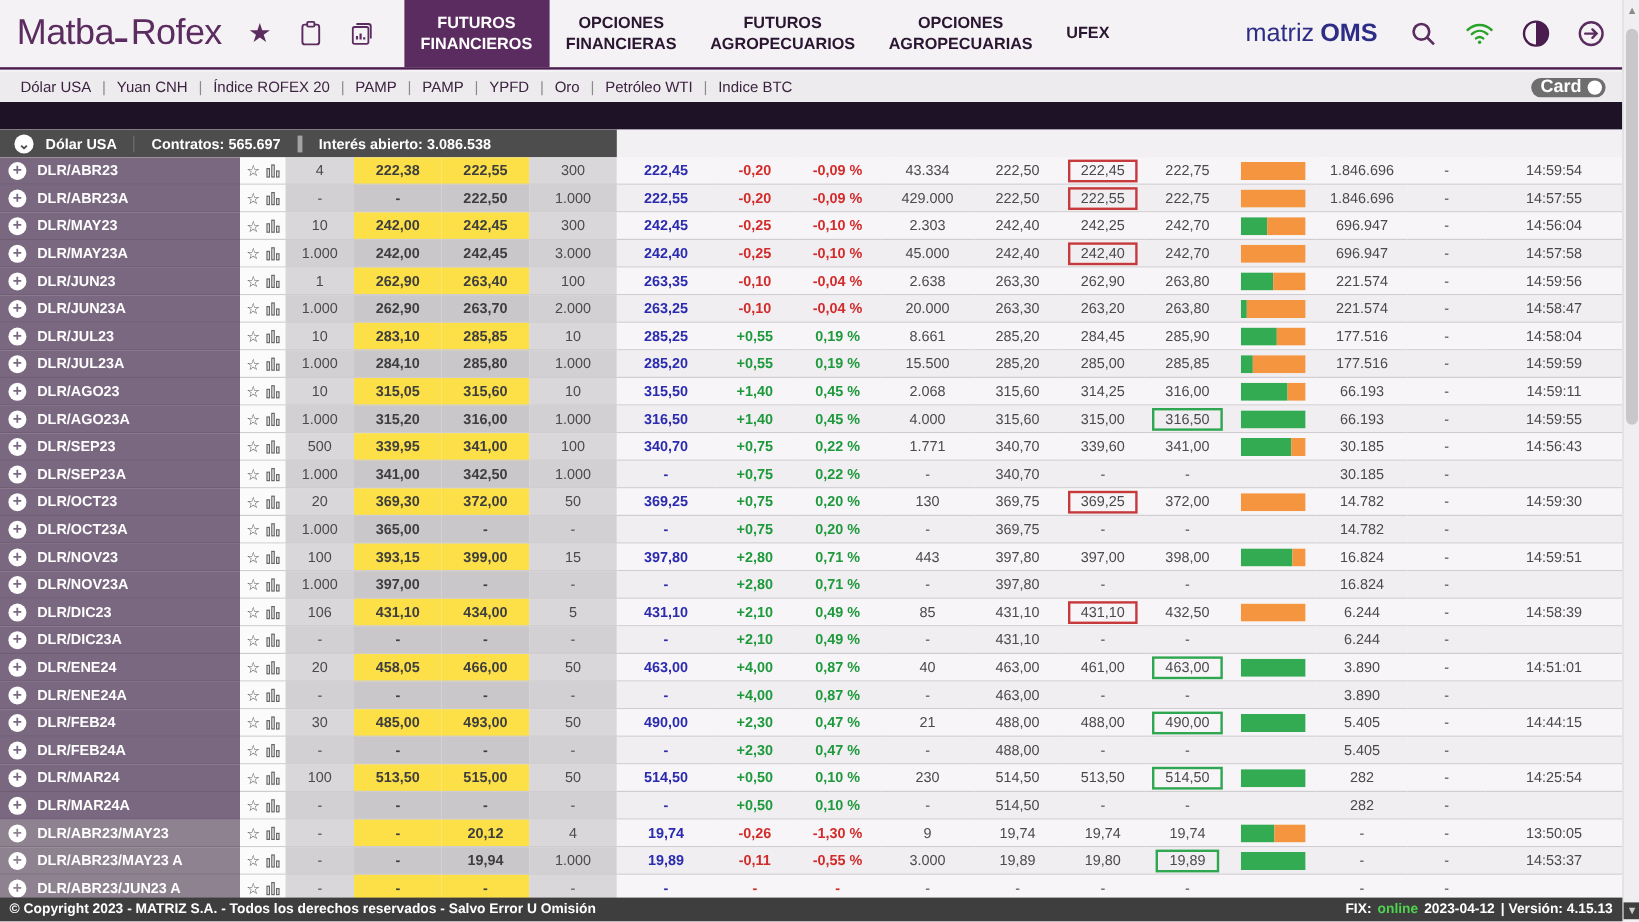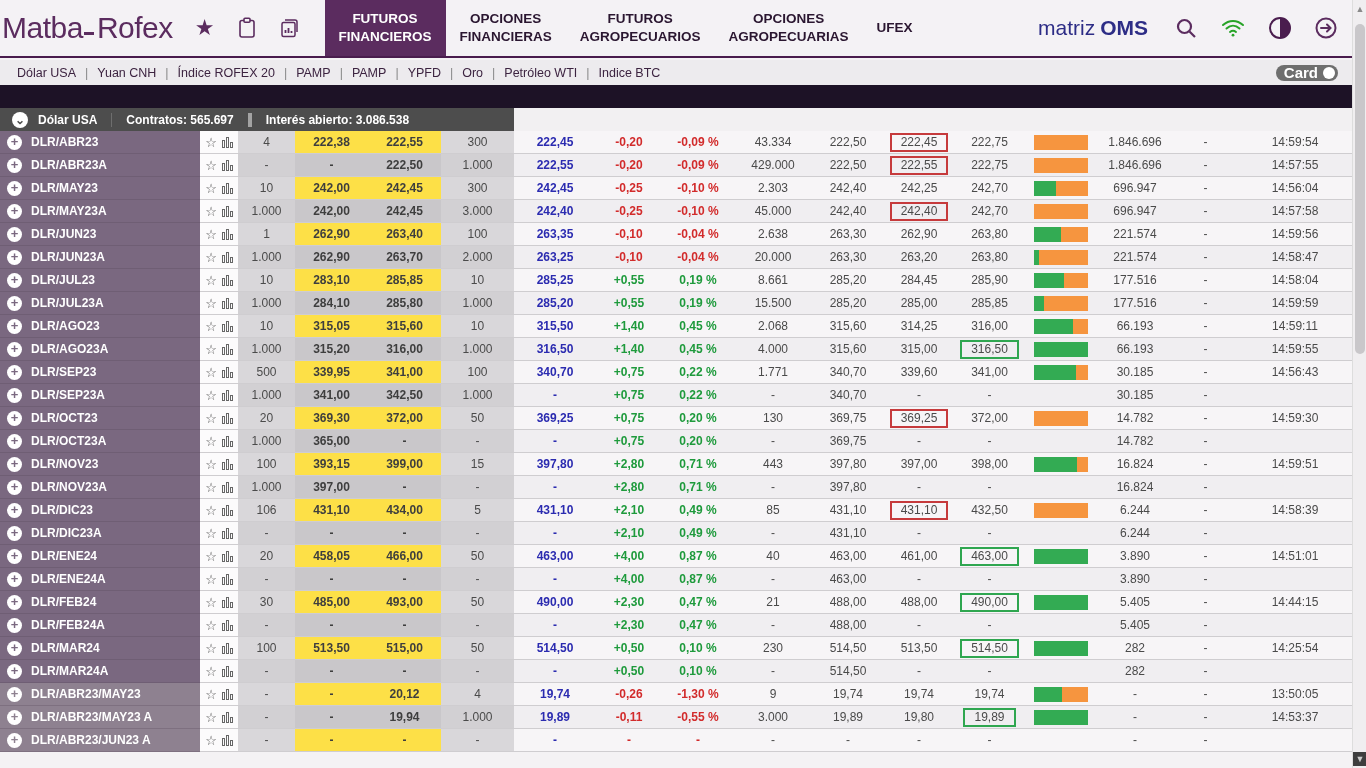--- a/index.html
+++ b/index.html
@@ -12,21 +12,21 @@
     --cols:200px 38px 57px 73px 73px 73px 82px 66px 72px 78px 72px 70px 71px 72px 76px 65px 114px;
     font-family:"Liberation Sans",sans-serif;
   }
   *{margin:0;padding:0;box-sizing:border-box;}
   html,body{width:var(--w);height:var(--h);overflow:hidden;background:#F4F2F4;}
   .app{position:relative;width:var(--w);height:var(--h);font-family:"Liberation Sans",sans-serif;}
 
   
   .topbar{position:absolute;left:0;top:0;width:1352px;height:58px;background:#F4F2F5;
     border-bottom:2px solid var(--purple-line);display:flex;align-items:center;}
-  .logo{display:flex;align-items:baseline;margin-left:2px;color:var(--purple);
+  .logo{display:flex;align-items:baseline;margin-left:14px;color:var(--purple);
     font-size:30px;letter-spacing:-.5px;}
   .logo .p2{margin-left:2px;}
   .logo .dash{width:10px;height:3px;background:var(--purple);margin:0 1px;align-self:center;margin-top:10px;}
   .hicon{margin-left:22px;color:var(--purple);display:flex;align-items:center;cursor:pointer;}
   .hicon svg{display:block;}
   .star-glyph{font-size:22px;line-height:1;color:var(--purple);}
   .nav{display:flex;align-items:stretch;height:100%;margin-left:24px;}
   .nav-tab{display:flex;flex-direction:column;justify-content:center;align-items:center;
     padding:0 14px;font-size:13.5px;font-weight:bold;color:#2A1630;line-height:1.35;cursor:pointer;}
   .nav-tab.active{background:var(--purple);color:#fff;}
@@ -1117,19 +1117,28 @@
         <div class="cell light">-</div>
         <div class="cell light">-</div>
         <div class="cell light">-</div>
         <div class="cell light"></div>
         <div class="cell light">-</div>
         <div class="cell light">-</div>
         <div class="cell light"></div>
       </div>
     </div>
 
+  <div class="footer">
+    <span class="left"><span>© Copyright 2023 - </span><b>MATRIZ S.A.</b><span> - Todos los derechos reservados - Salvo Error U Omisión</span></span>
+    <span class="right">
+      <span>FIX:</span>
+      <span class="online">online</span>
+      <span>2023-04-12</span>
+      <span>| Versión: 4.15.13</span>
+    </span>
+  </div>
 
   <div class="scrollbar">
     <span class="sb-arrow updir">▲</span>
     <div class="sb-thumb"></div>
     <span class="sb-arrow downdir">▼</span>
   </div>
 </div>
 
 </body></html>

